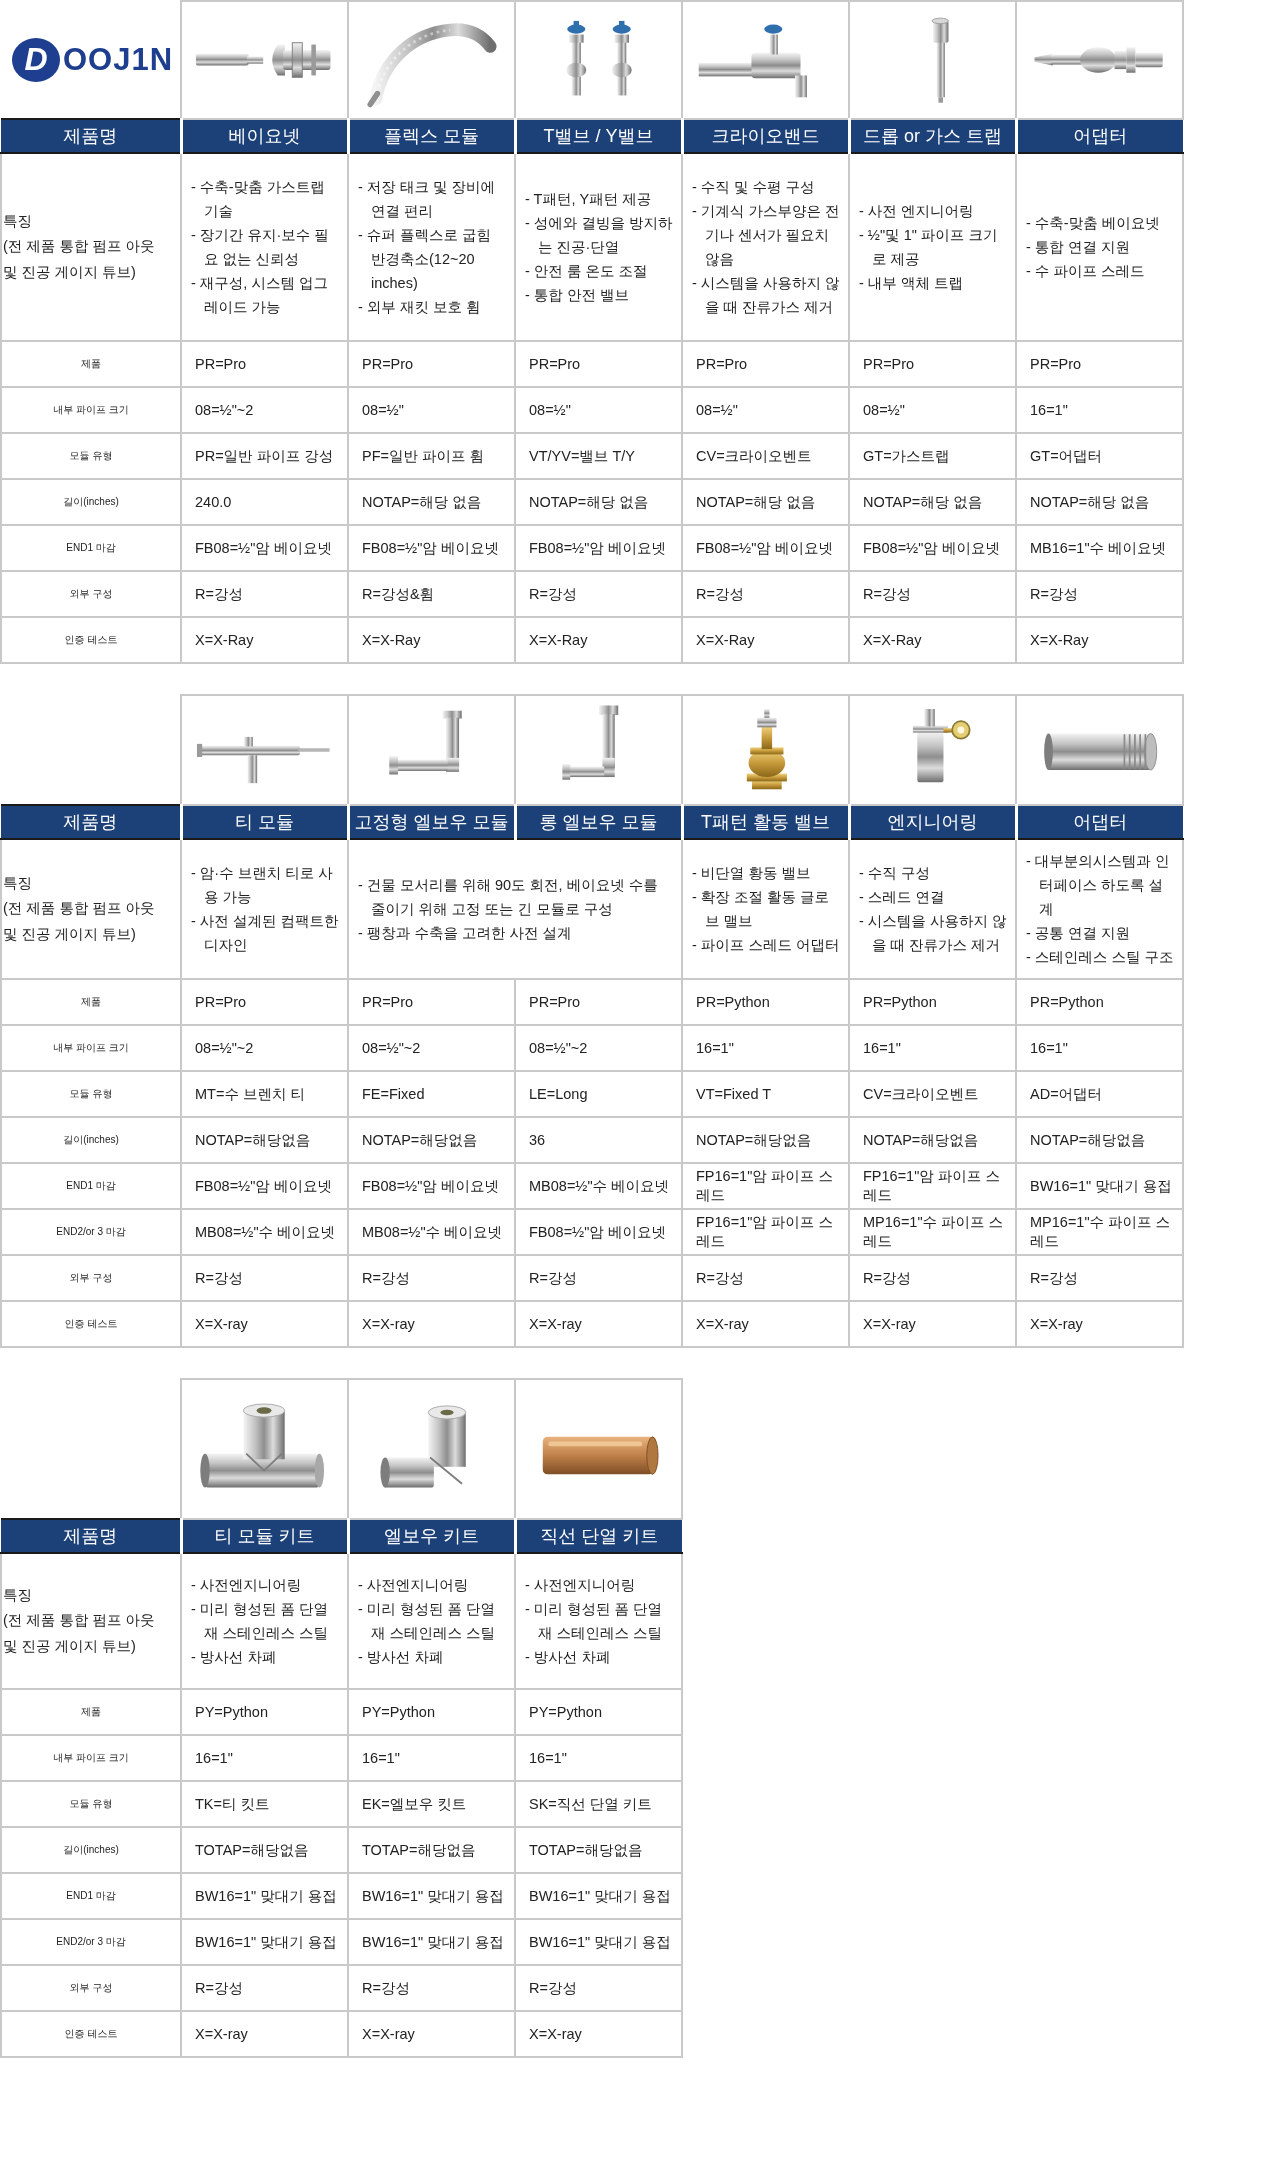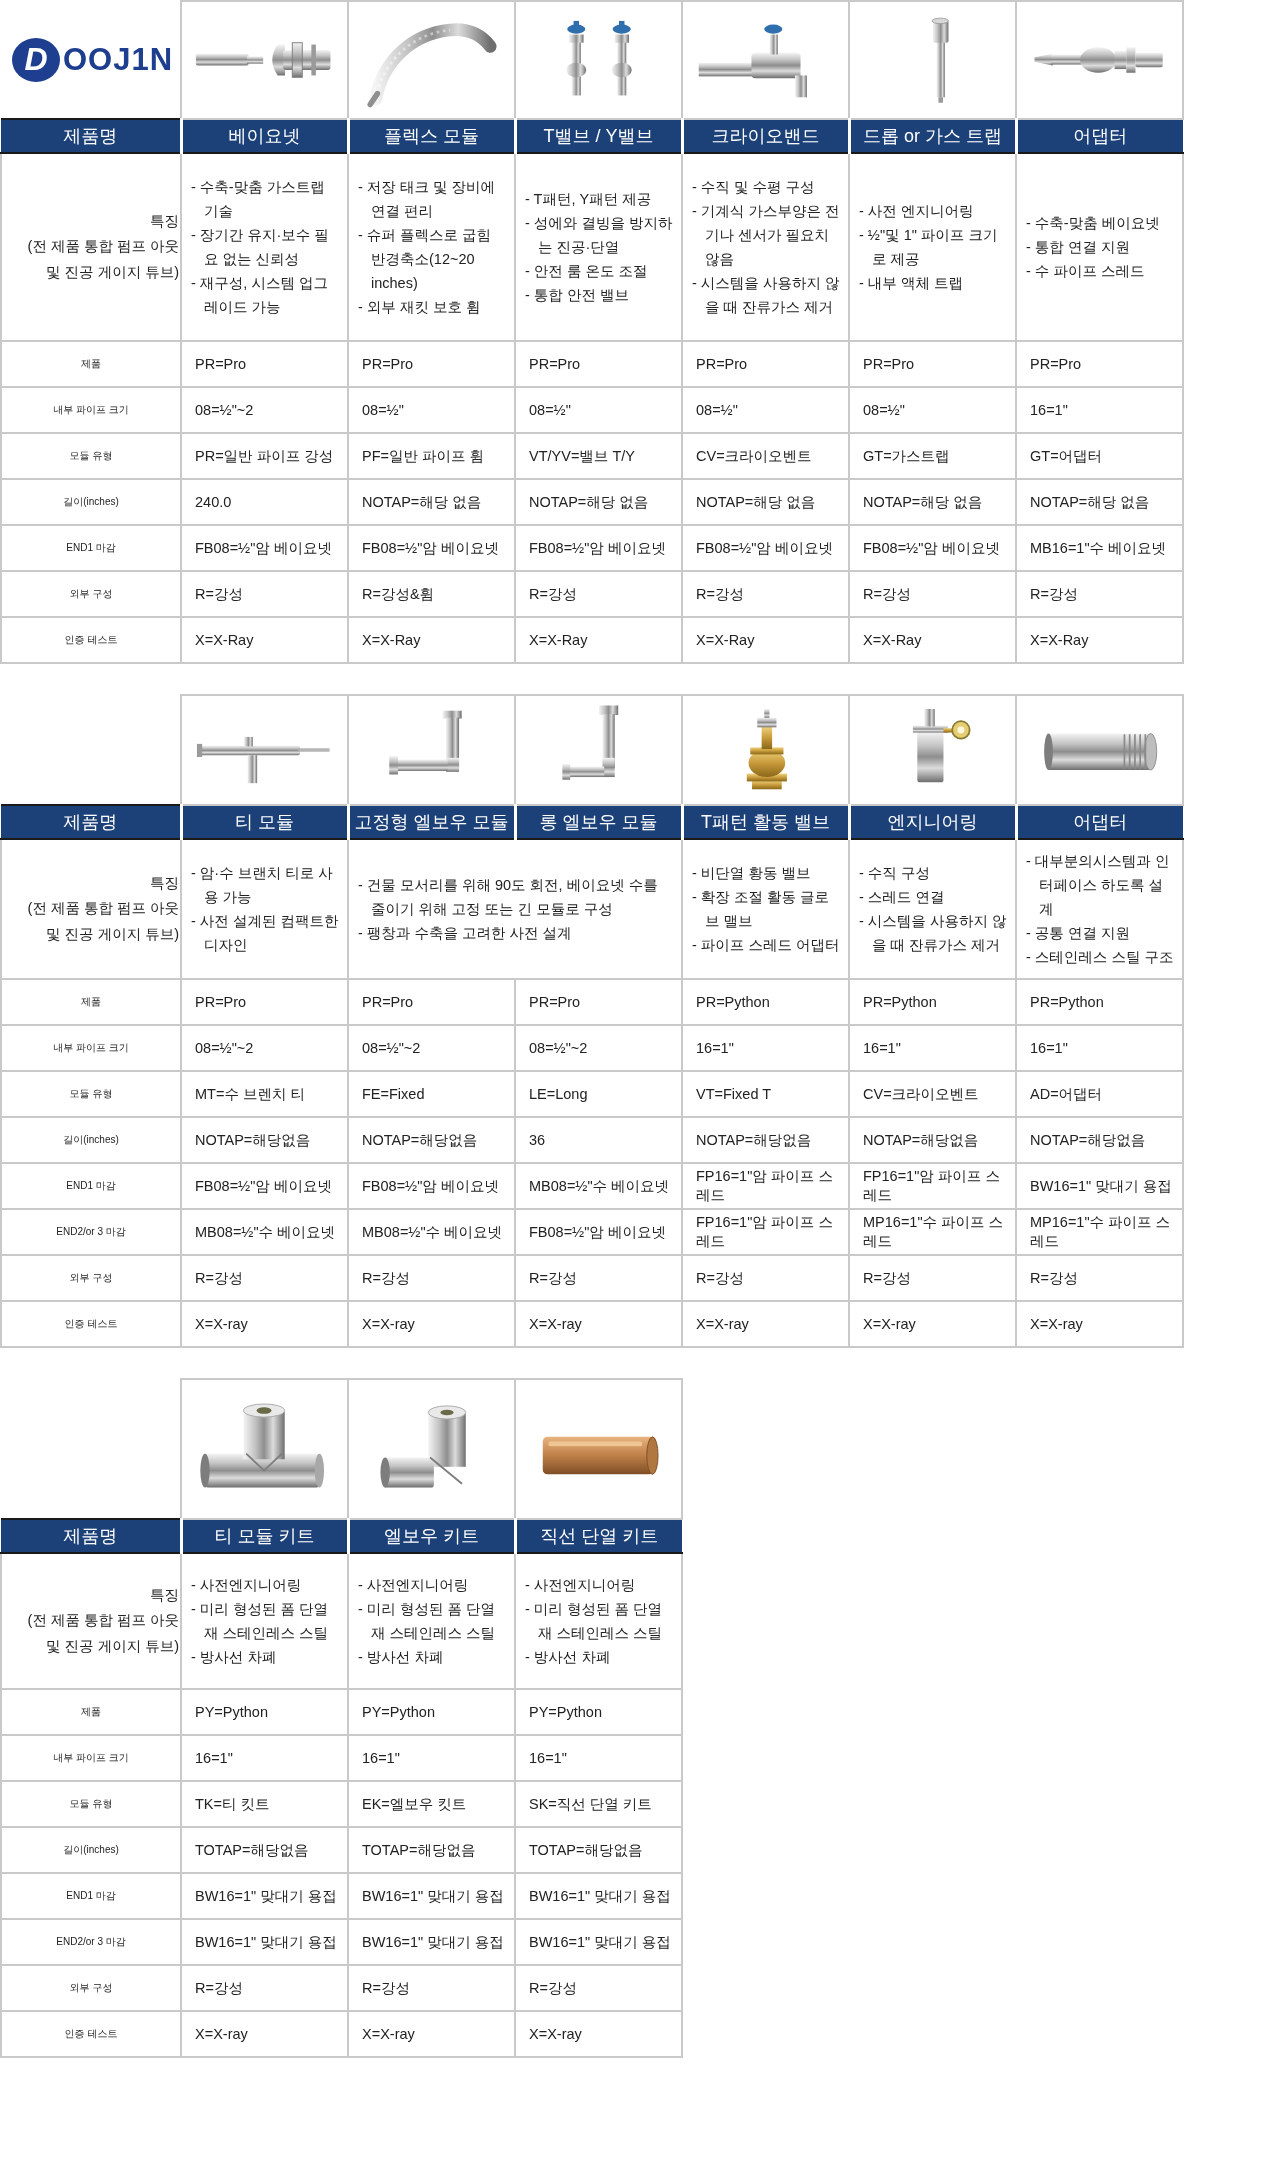--- a/index.html
+++ b/index.html
@@ -16,21 +16,21 @@
   table.spec th:first-child{border-left:0;}
   td.nb{border:none !important;background:#fff;}
   td.imgcell{text-align:center;background:#fff;}
   .t1 td.imgcell{height:118px;}
   .t2 td.imgcell{height:110px;}
   .t3 td.imgcell{height:140px;}
   svg.pimg{display:block;margin:4px auto;}
   td.rowlabel{text-align:center;font-size:10px;}
   td.val{font-size:14.5px;padding-left:13px;}
   tr.datarow td{height:46px;}
-  td.featlabel{text-align:right;font-size:14.5px;line-height:1.75;}
+  td.featlabel{text-align:left;font-size:14.5px;line-height:1.75;}
   td.featcell{font-size:14.5px;line-height:1.66;padding:7px 5px 7px 9px;vertical-align:middle;}
   .t1 td.featrowh{height:188px;}
   .t2 td.featrowh{height:140px;}
   .t3 td.featrowh{height:136px;}
   .featline{padding-left:13px;text-indent:-13px;}
   .logo{display:flex;align-items:center;justify-content:flex-start;gap:3px;padding-left:10px;}
   .logo-d{width:48px;height:44px;background:var(--logo);color:#fff;border-radius:50%;
     display:flex;align-items:center;justify-content:center;
     font-weight:bold;font-style:italic;font-size:32px;font-family:"Liberation Sans",sans-serif;}
   .logo-rest{color:var(--logo);font-weight:bold;font-size:31px;letter-spacing:1px;}

